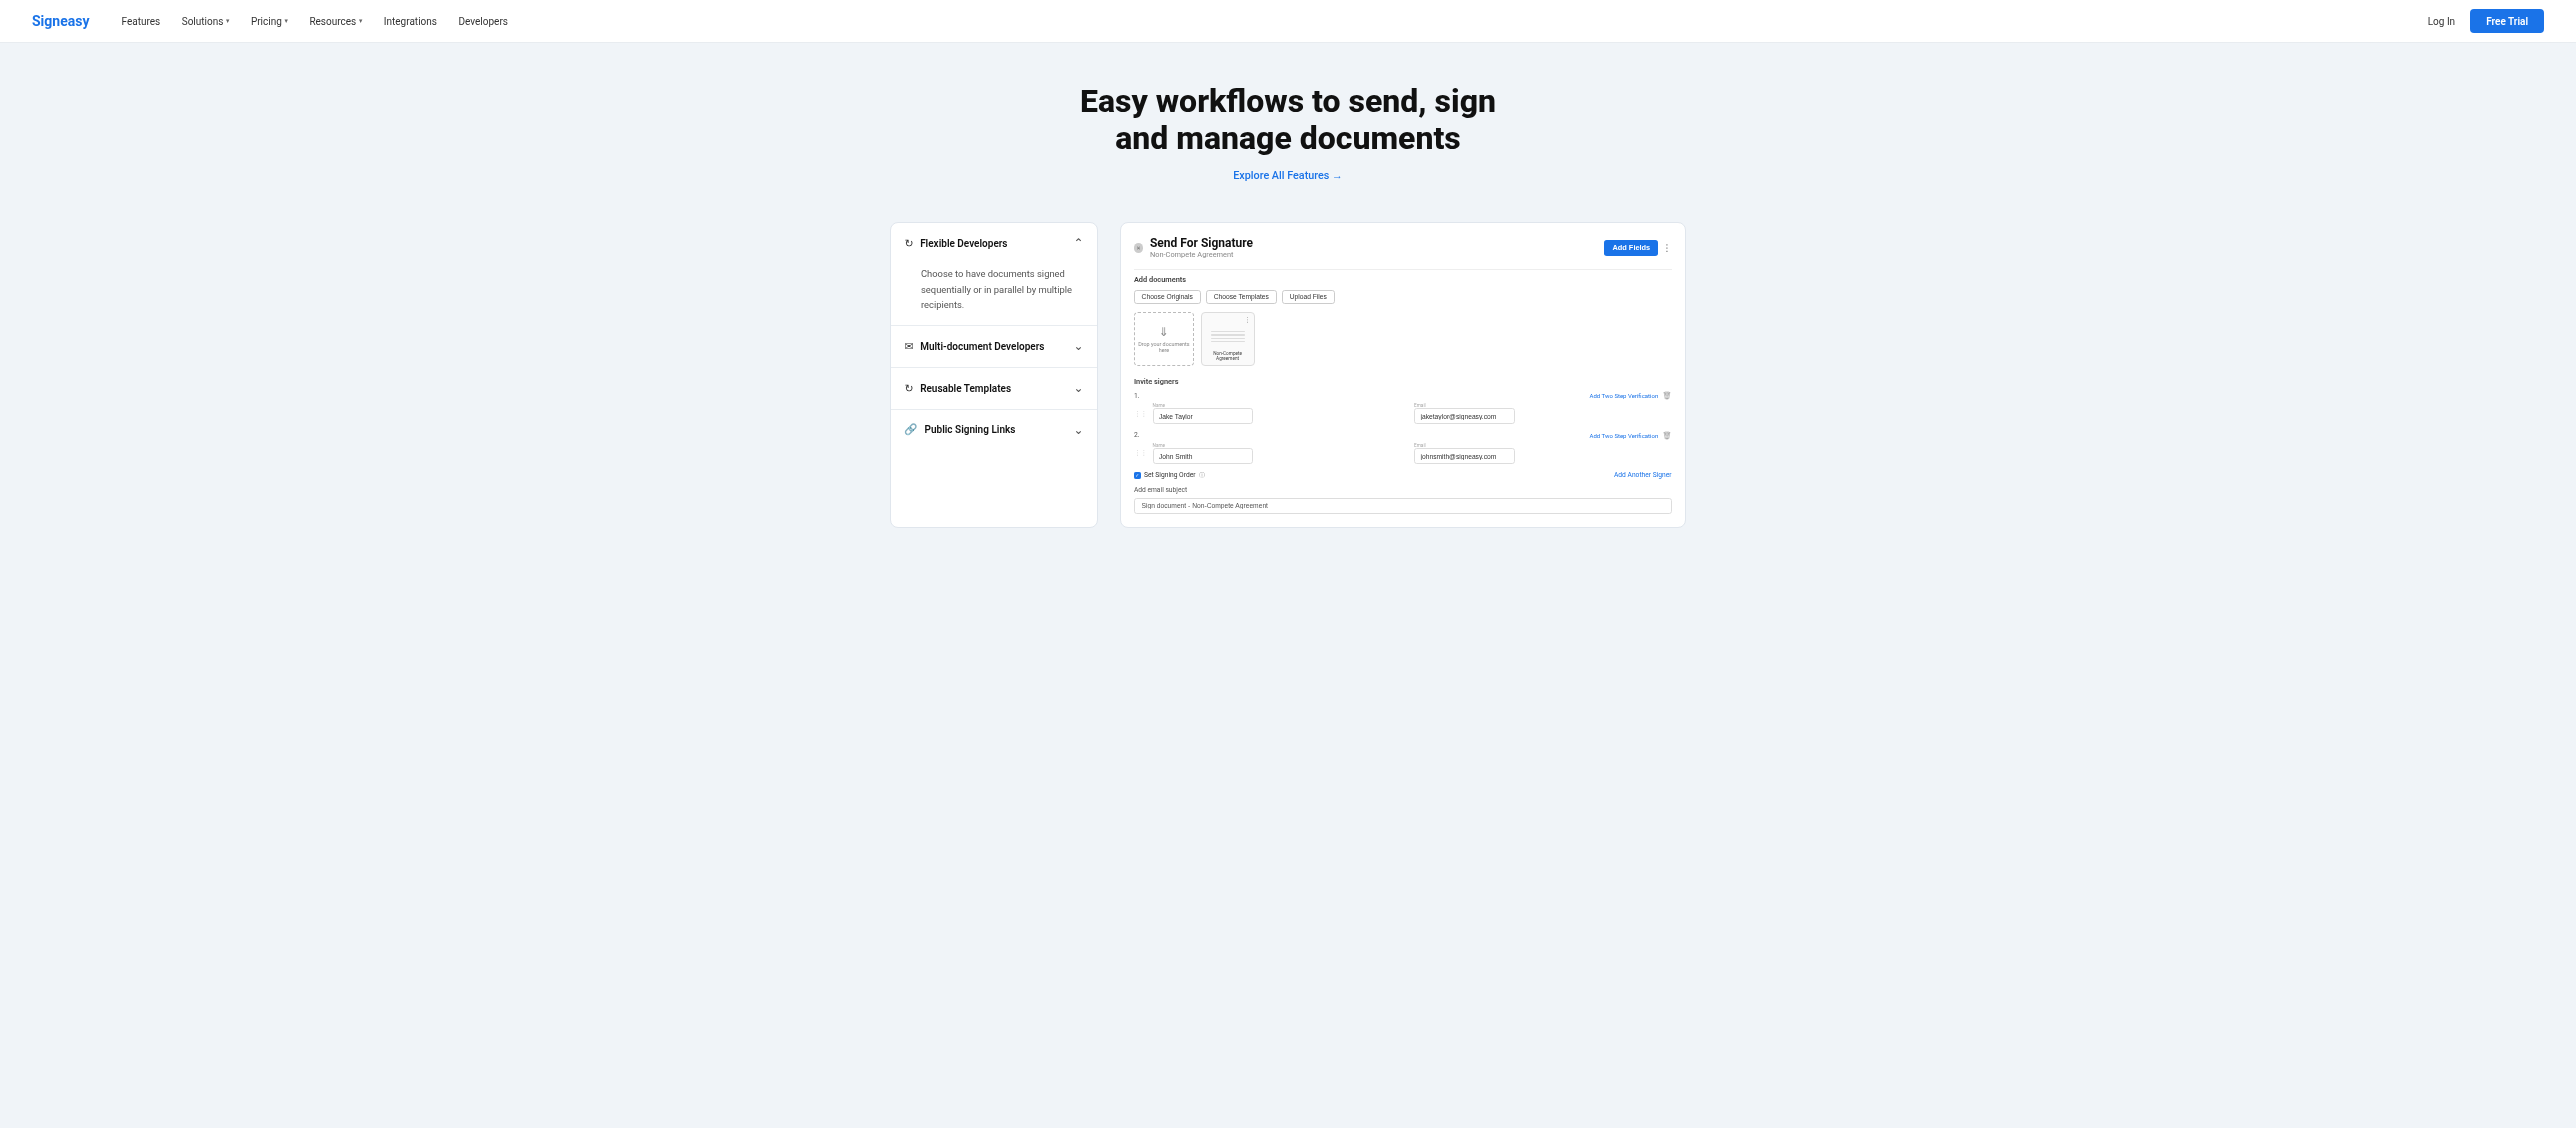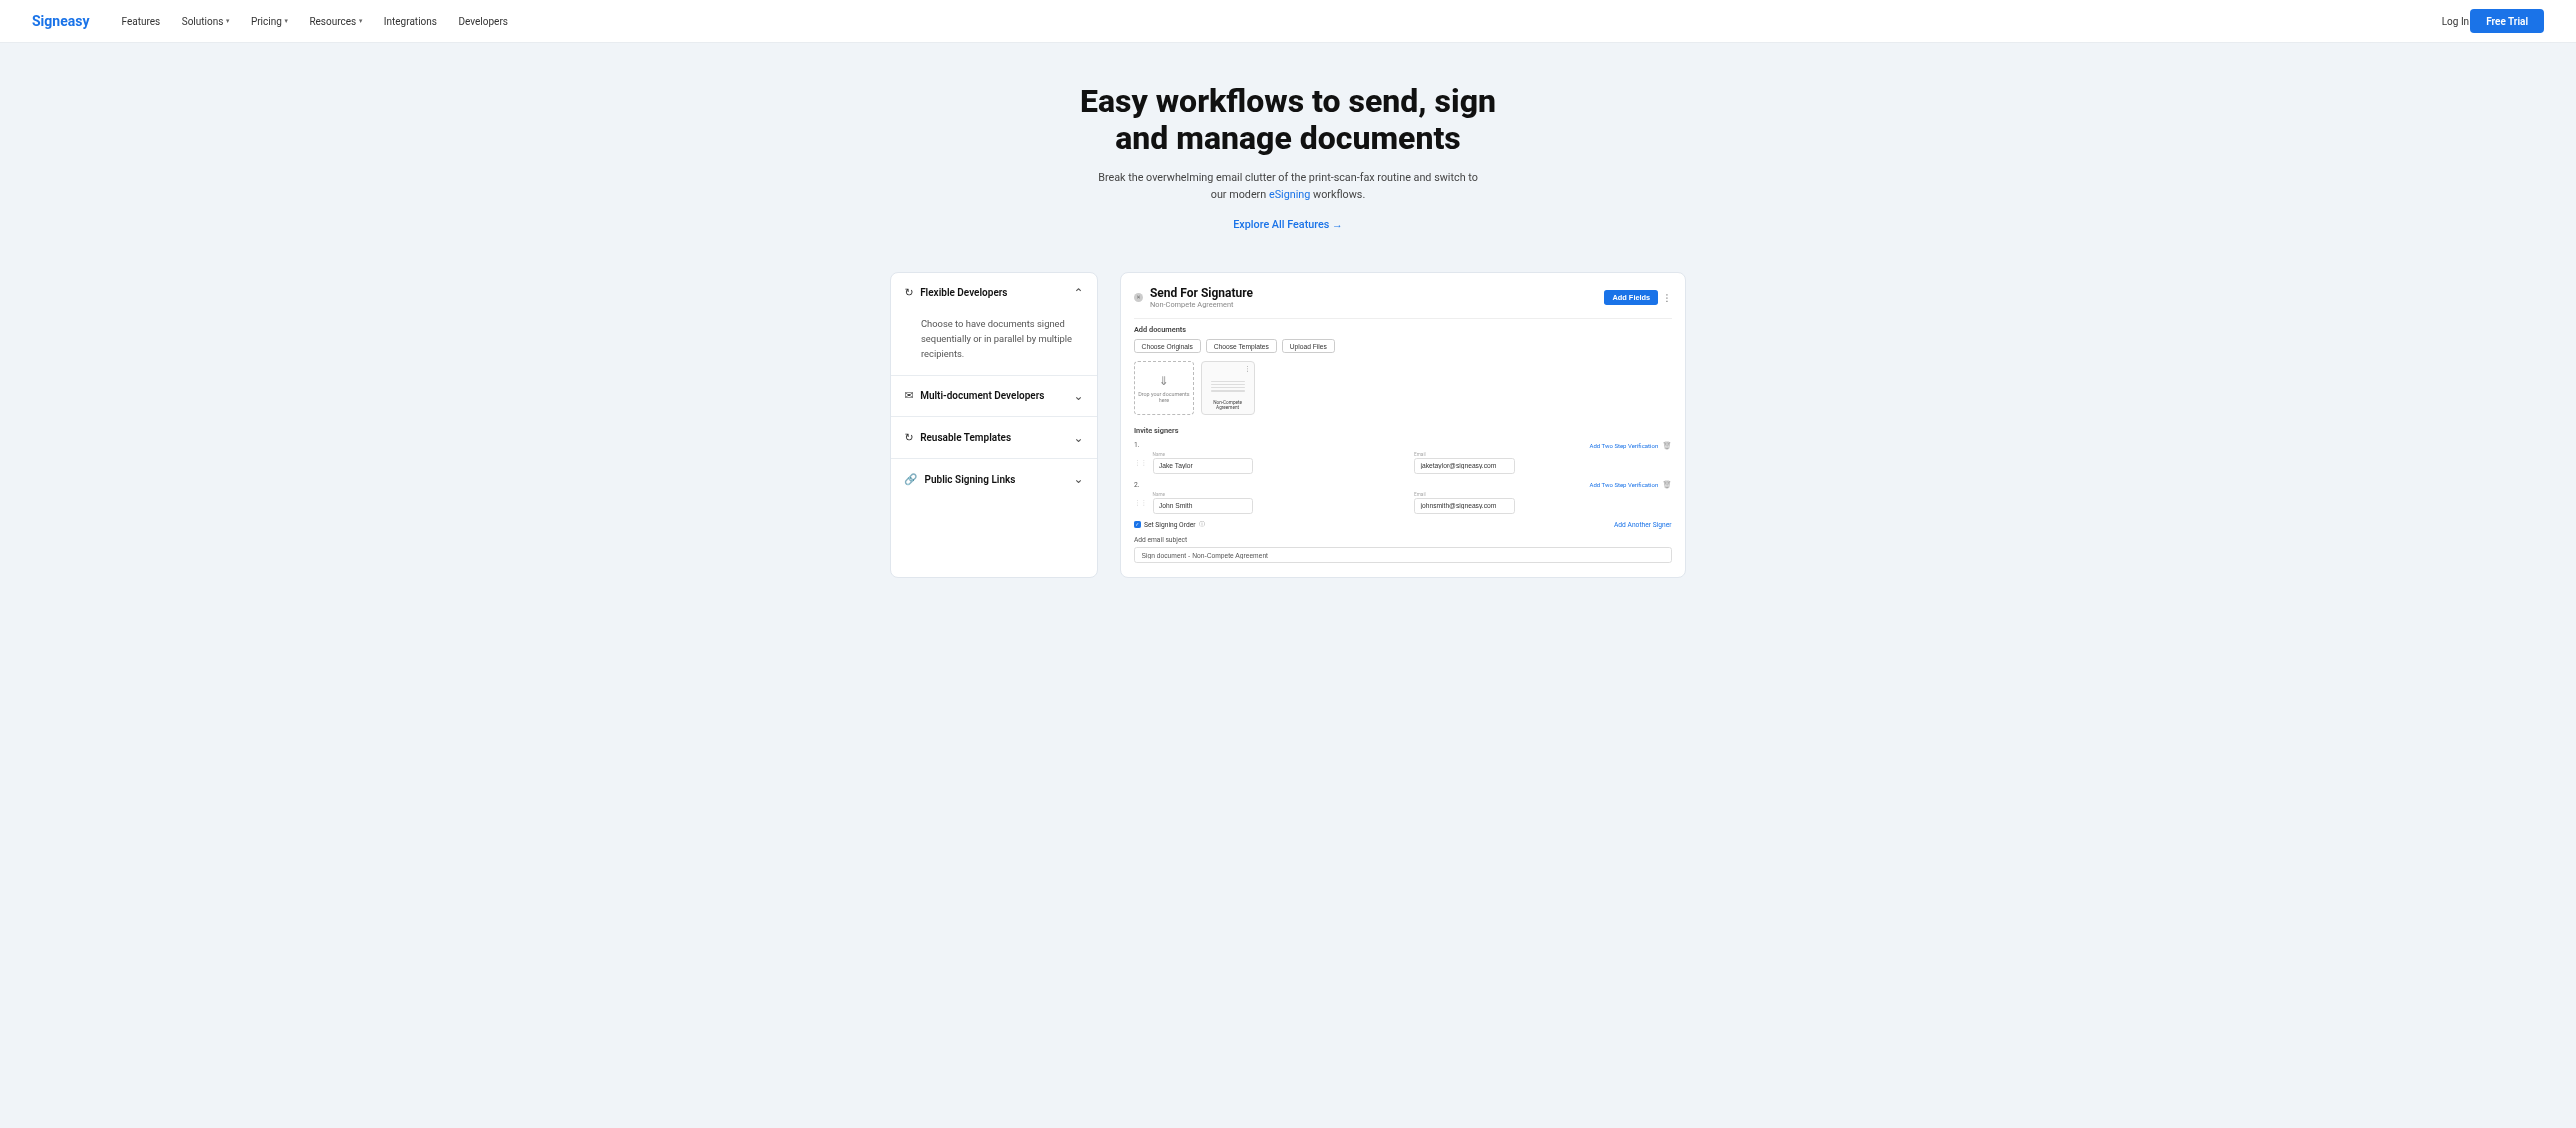--- a/index.html
+++ b/index.html
@@ -34,21 +34,21 @@
       text-decoration: none;
       display: flex;
       align-items: center;
       gap: 2.7px;
       cursor: pointer;
     }
     .chevron-icon { font-size: 6.7px; color: #666; }
     .nav-actions {
       display: flex;
       align-items: center;
-      gap: 1px;
+      gap: 15px;
     }
     .login-btn {
       font-size: 10px;
       color: #333;
       background: none;
       border: none;
       cursor: pointer;
       font-family: inherit;
     }
     .free-trial-btn {
@@ -336,23 +336,20 @@
     </a>
   </div>
   <div class="nav-actions">
     <button class="login-btn">Log In</button>
     <button class="free-trial-btn">Free Trial</button>
   </div>
 </nav>
 
 <section class="hero">
   <h1 class="hero-title">Easy workflows to send, sign and manage documents</h1>
-  <p class="hero-subtitle">
-    <span>Break the overwhelming email clutter of the print-scan-fax routine and switch to our modern </span><a class="hero-link-blue">eSigning</a><span> workflows.</span>
-  </p>
   <a class="explore-link">Explore All Features →</a>
 </section>
 
 <div class="features-section">
 
   <div class="left-panel">
 
     <div class="feature-item">
       <div class="feature-header">
         <div class="feature-header-left">

